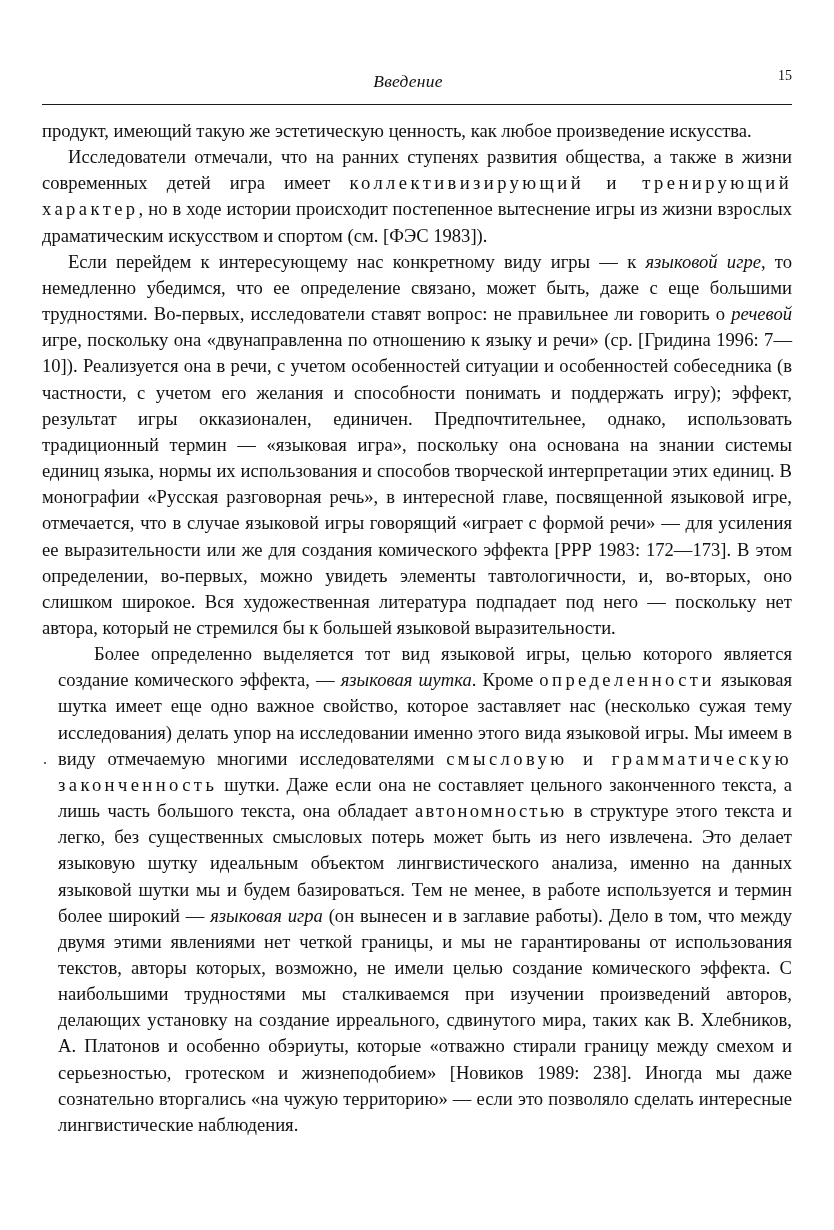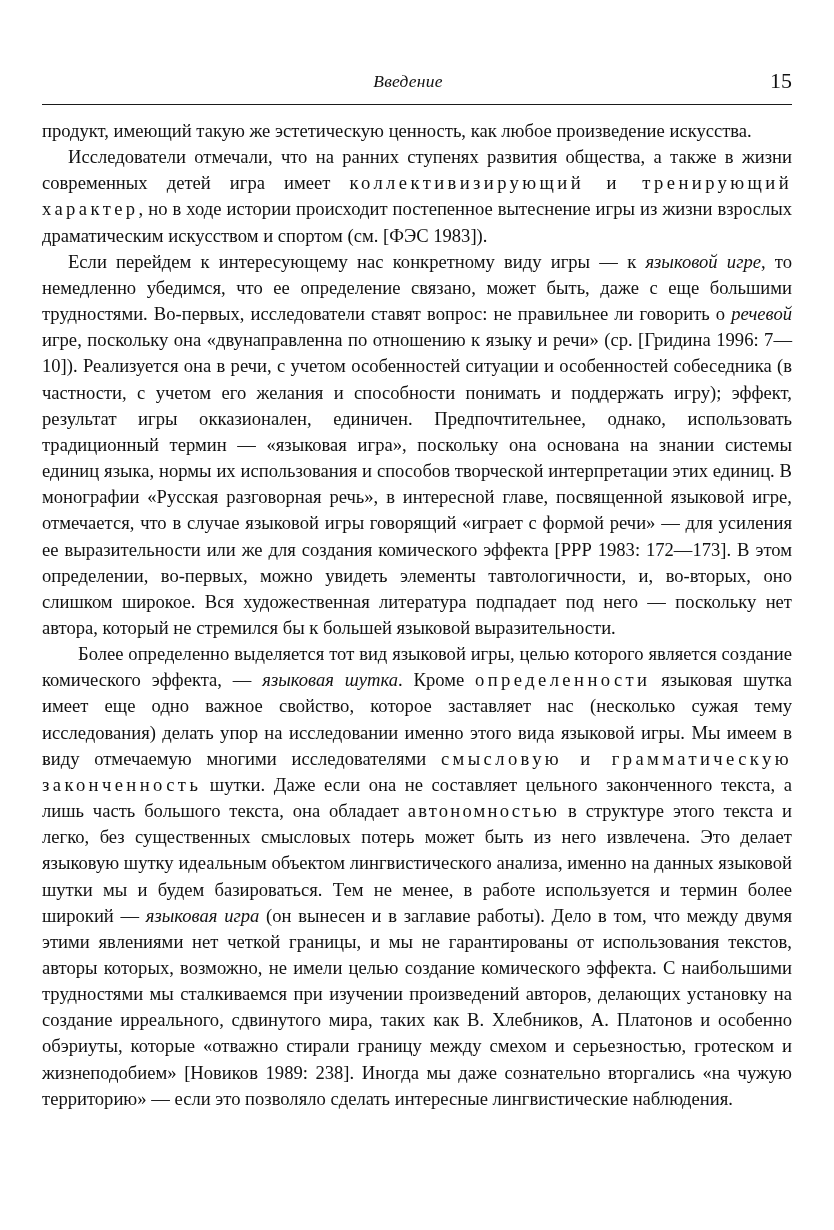--- a/index.html
+++ b/index.html
@@ -35,21 +35,21 @@
   }
   .header-title {
     font-style: italic;
     font-size: 17.5px;
     letter-spacing: 0.2px;
   }
   .header-pageno {
     position: absolute;
     right: 0;
     top: 0;
-    font-size: 22px;
+    font-size: 14px;
     font-style: normal;
   }
   .rule {
     position: absolute;
     left: 42px;
     right: 42px;
     top: 104px;
     border-top: 1.2px solid #1a1a1a;
   }
   .body-text {
@@ -65,20 +65,21 @@
   }
   .body-text p {
     margin: 0;
     text-indent: 0;
   }
   .body-text p.ind {
     text-indent: 26px;
   }
   .body-text p.ind2 {
     text-indent: 36px;
+    margin-left: 16px;
   }
   i, .it {
     font-style: italic;
   }
   .sp {
     letter-spacing: 3.4px;
   }
   .sp2 {
     letter-spacing: 2.2px;
   }

